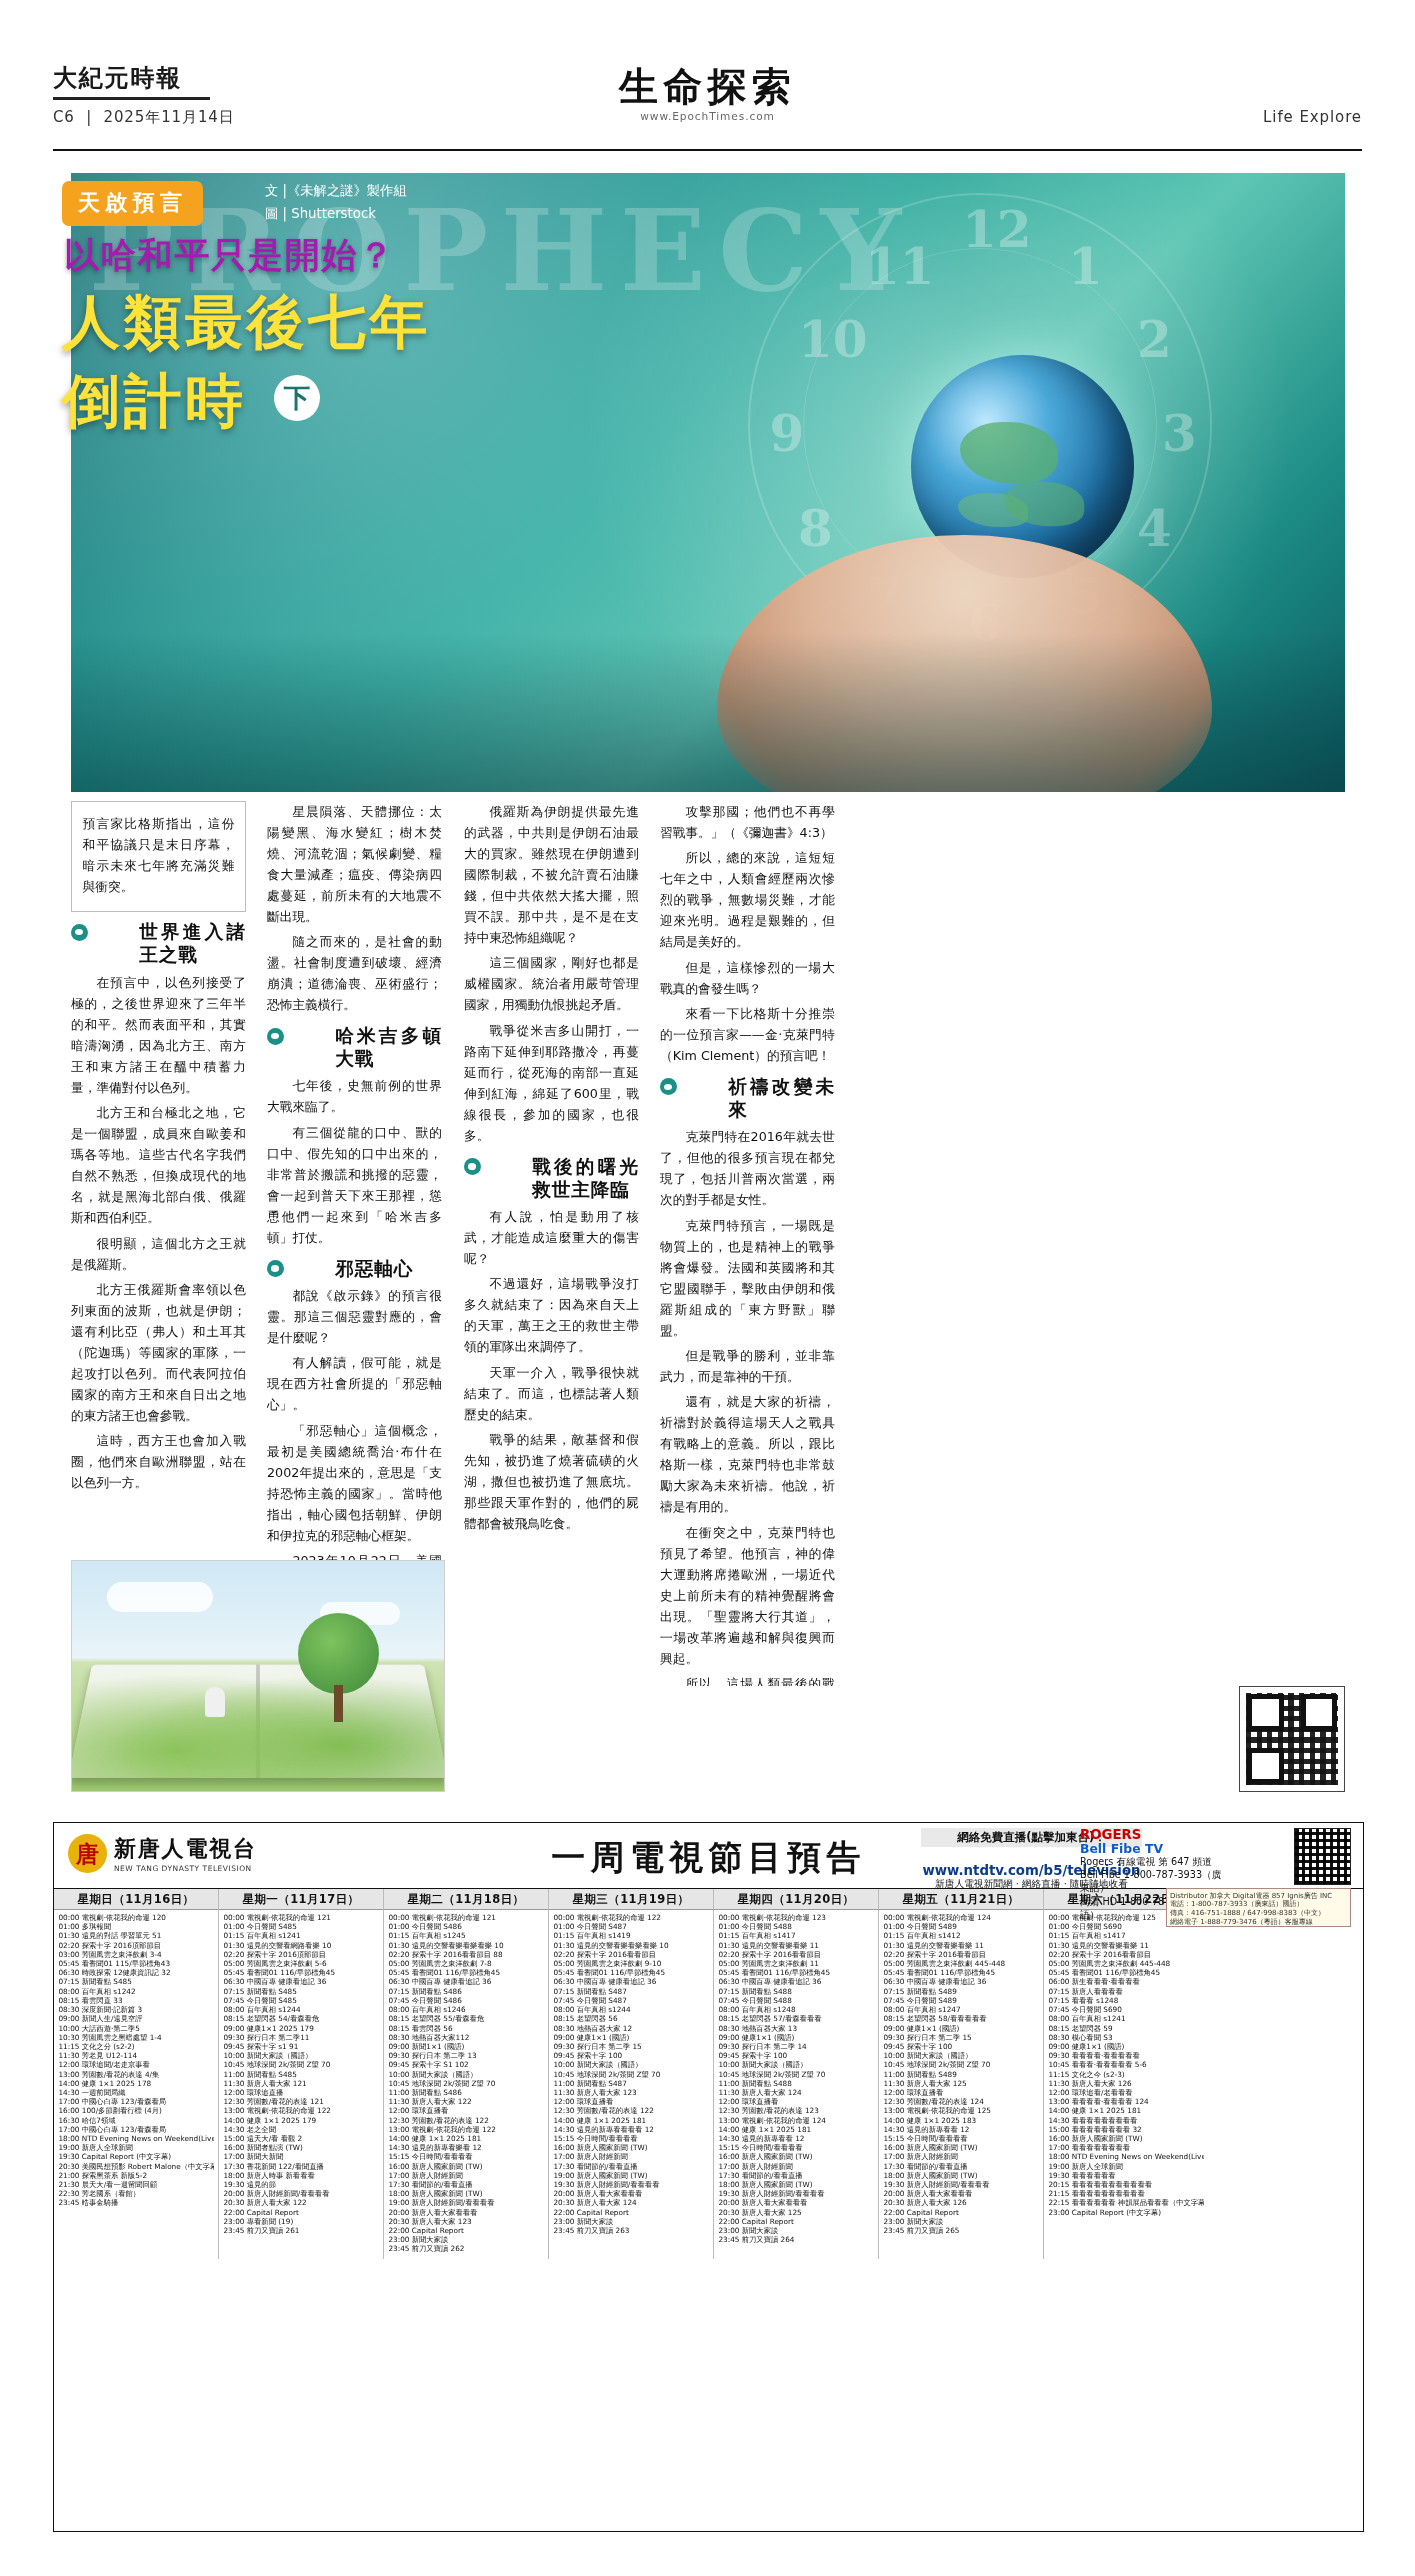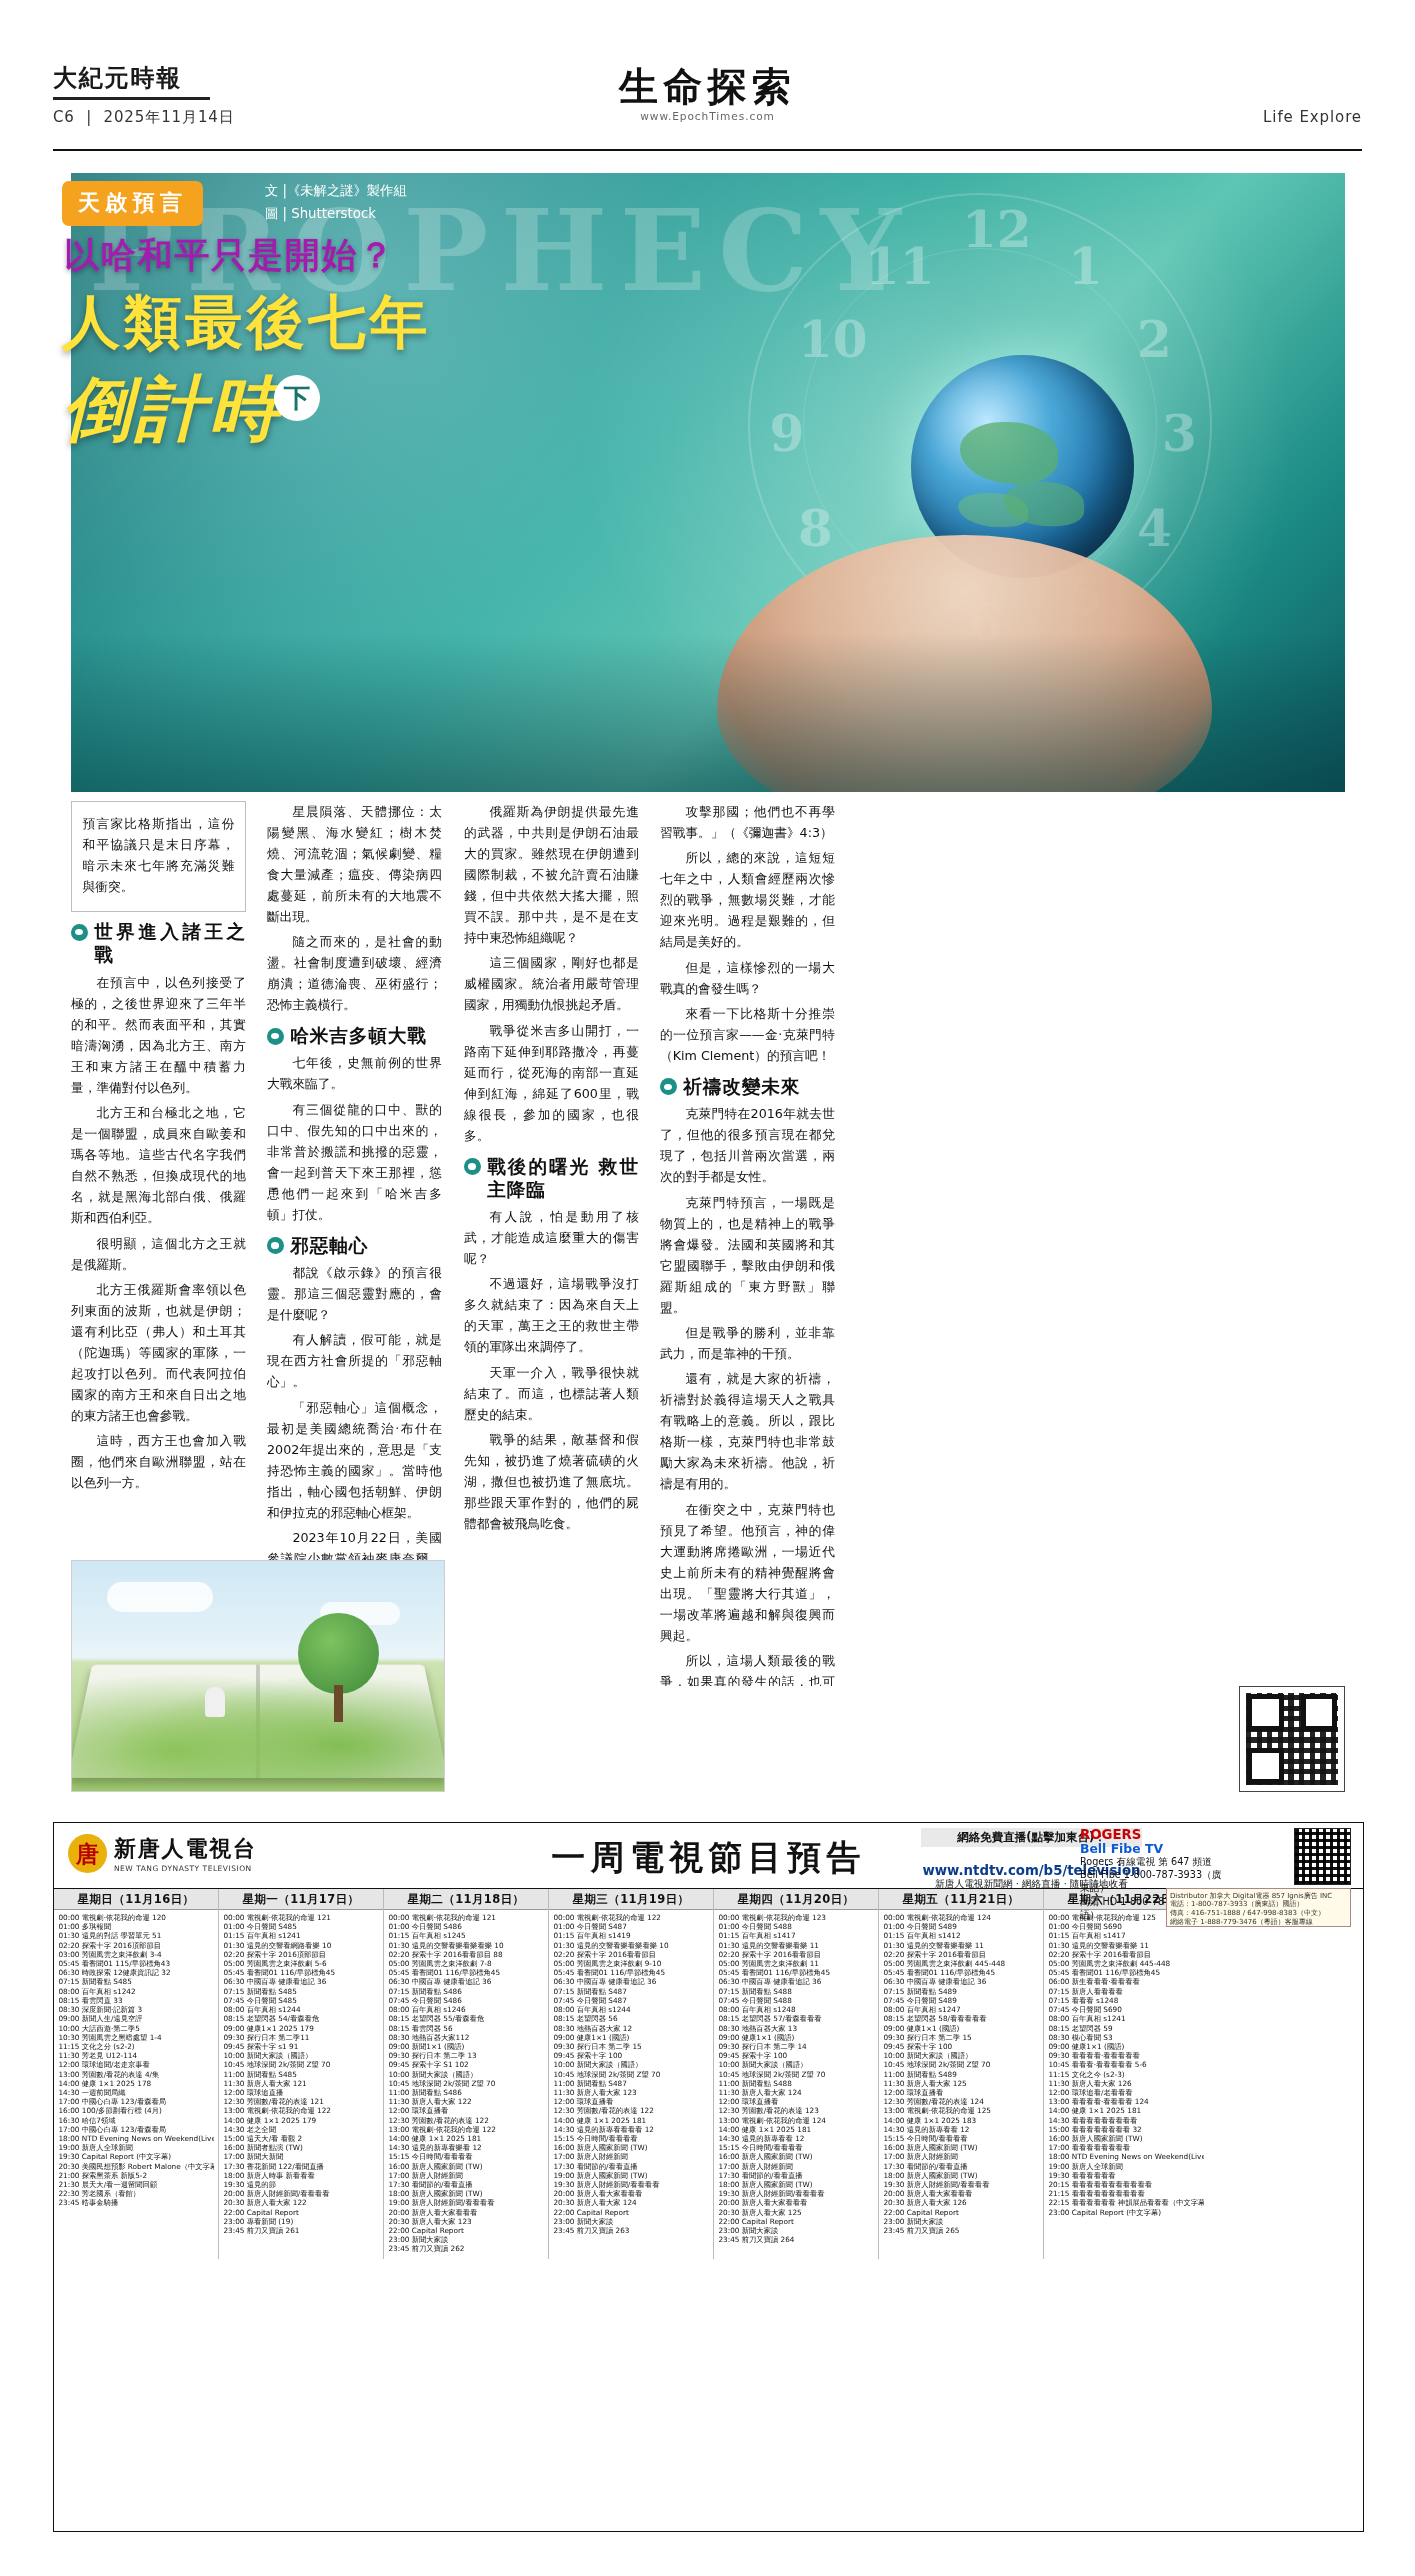--- a/index.html
+++ b/index.html
@@ -34,30 +34,30 @@
   .hero-earth:after{content:"";position:absolute;left:22%;top:30%;width:44%;height:28%;border-radius:46% 54% 40% 60%;background:rgba(90,175,110,.75);box-shadow:35px 51px 0 -8.8px rgba(90,175,110,.6), -16px 57px 0 -14px rgba(110,190,120,.55);}
   .hero-hand{position:absolute;right:133px;bottom:-35px;width:495px;height:292px;
     background:radial-gradient(ellipse at 50% 20%, #f3d7c2 0%, #e3b396 45%, #c98e6e 75%, rgba(180,120,95,0) 100%);
     border-radius:50% 50% 40% 40%/60% 60% 40% 40%;opacity:.95;}
   .hero-bottomfade{position:absolute;left:0;right:0;bottom:0;height:159px;background:linear-gradient(to bottom, rgba(10,80,85,0), rgba(8,60,66,.55));}
 
   .tagpill{position:absolute;left:62px;top:181px;background:#f5a21e;color:#fff;font-size:22px;font-weight:bold;letter-spacing:5.3px;padding:7px 16px 8px;border-radius:7px;font-family:"DejaVu Serif","Liberation Serif",serif;}
   .credit{position:absolute;left:265px;top:179px;color:#ffffff;font-size:13.3px;line-height:23px;}
   .hero-h1{position:absolute;left:64px;top:232px;font-family:"DejaVu Serif","Liberation Serif",serif;color:#a21caf;font-size:35px;font-weight:bold;letter-spacing:1.8px;text-shadow:0 1.8px 5.3px rgba(0,0,0,.35);}
   .hero-h2{position:absolute;left:62px;top:283px;font-family:"DejaVu Serif","Liberation Serif",serif;color:#ffe23a;font-size:58px;font-weight:bold;letter-spacing:3.5px;line-height:78px;text-shadow:0 2.7px 7px rgba(0,0,0,.4);}
-  .hero-h3{position:absolute;left:62px;top:363px;font-family:"DejaVu Serif","Liberation Serif",serif;color:#ffe23a;font-size:70px;font-weight:bold;letter-spacing:3.5px;text-shadow:0 2.7px 7px rgba(0,0,0,.4);font-style:italic;}
+  .hero-h3{position:absolute;left:62px;top:363px;font-family:"DejaVu Serif","Liberation Serif",serif;color:#ffe23a;font-size:58px;font-weight:bold;letter-spacing:3.5px;text-shadow:0 2.7px 7px rgba(0,0,0,.4);}
   .hero-part{position:absolute;left:274px;top:375px;width:46px;height:46px;border-radius:50%;background:#ffffff;color:#17746f;font-family:"DejaVu Serif","Liberation Serif",serif;font-size:26.5px;font-weight:bold;text-align:center;line-height:46px;}
 
   
   .body{position:absolute;left:71px;top:801px;width:1274px;height:991px;}
   .col{position:absolute;top:0;width:175px;font-size:12.7px;line-height:21px;color:#111;text-align:justify;}
   .col p{margin:0 0 4.4px 0;text-indent:2em;}
   .lead{border:0.9px solid #bdbdbd;padding:10.6px 10.6px 8.8px;background:#fff;}
   .lead p{margin:0 0 5.3px 0;text-indent:0;font-size:12.7px;line-height:21px;}
-  .subhead{display:flex;align-items:flex-start;margin:8.8px 0 5.3px;}
+  .subhead{display:flex;align-items:flex-start;margin:8.8px 0 5.3px;gap:45px;}
   .subhead .dot{flex:0 0 auto;width:17px;height:17px;border-radius:50%;background:#1c8f86;margin-right:6.2px;margin-top:3.5px;position:relative;}
   .subhead .dot:after{content:"";position:absolute;left:4.4px;top:5.3px;width:8px;height:6.2px;border-radius:50%;background:#fff;}
   .subhead .t{font-family:"DejaVu Serif","Liberation Serif",serif;font-weight:bold;font-size:18.6px;line-height:23px;color:#111;letter-spacing:0.9px;}
 
   
   .bookphoto{position:absolute;left:0;bottom:0;width:372px;height:230px;border:0.9px solid #cfcfcf;overflow:hidden;
     background:linear-gradient(to bottom,#cfe8f5 0%,#e9f4f8 42%,#cfe3b4 44%,#9ecb6d 100%);}
   .bp-book{position:absolute;left:8.8px;bottom:7px;width:354px;height:133px;
     background:linear-gradient(to bottom,#f3f6ee,#dfe6d2);border-radius:5.3px;
     box-shadow:0 5.3px 8.8px rgba(0,0,0,.25);transform:perspective(531px) rotateX(32deg);}

